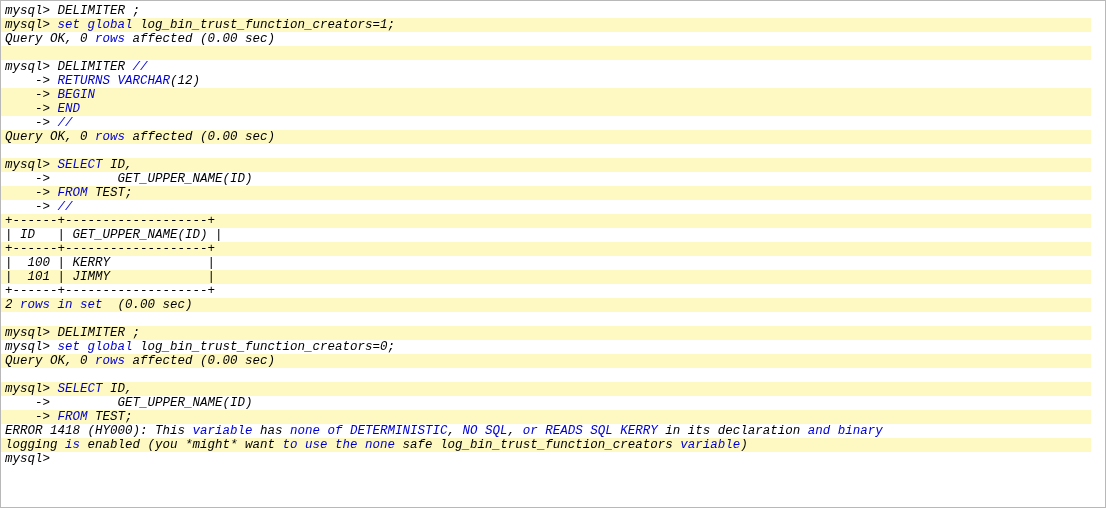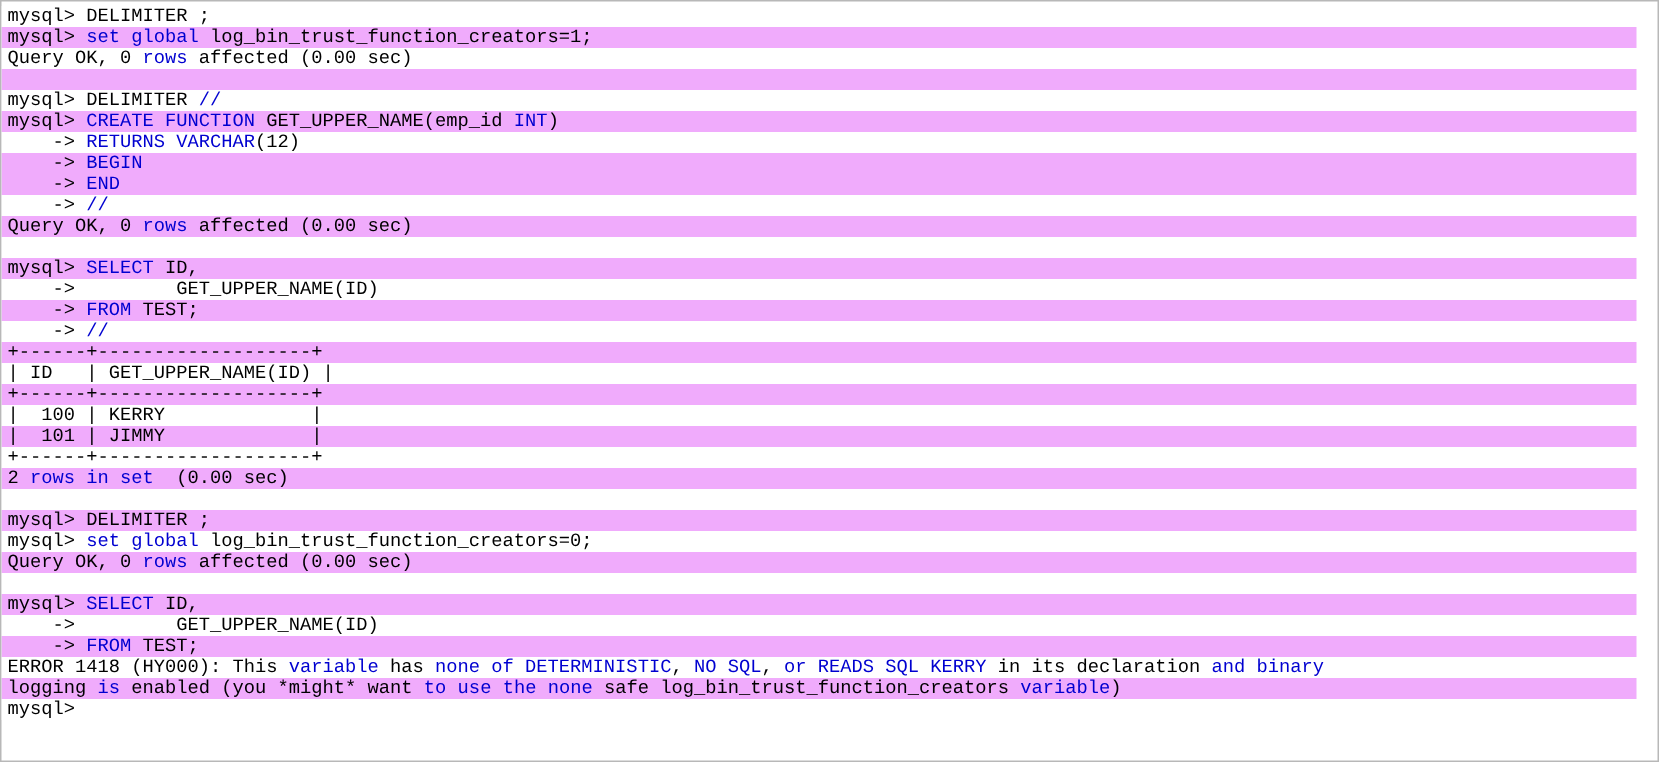--- a/index.html
+++ b/index.html
@@ -13,47 +13,47 @@
   #terminal-frame {
     width: 1106px;
     height: 508px;
     box-sizing: border-box;
     border: 1px solid #b8b8b8;
     background: #ffffff;
     overflow: hidden;
   }
   #terminal-body {
     padding: 3px 14px 0 0;
+    font-style: italic;
   }
   .line {
     display: block;
     height: 14px;
     line-height: 14px;
     font-size: 12.5px;
     white-space: pre;
     color: #000000;
     padding-left: 4px;
     letter-spacing: 0px;
     font-family: "Liberation Mono", "DejaVu Sans Mono", monospace;
   }
   .line.stripe-a { background: #ffffff; }
-  .line.stripe-b { background: #f0abfc; }
+  .line.stripe-b { background: #fef9c3; }
   .kw { color: #0000d0; }
 </style>
 </head>
 <body>
 
 <div id="terminal-frame">
   <div id="terminal-body">
       <div class="line stripe-a"><span>mysql&gt; DELIMITER ;</span></div>
       <div class="line stripe-b"><span>mysql&gt; </span><span class="kw">set global</span><span> log_bin_trust_function_creators=1;</span></div>
       <div class="line stripe-a"><span>Query OK, 0 </span><span class="kw">rows</span><span> affected (0.00 sec)</span></div>
       <div class="line stripe-b"><span></span></div>
       <div class="line stripe-a"><span>mysql&gt; DELIMITER </span><span class="kw">//</span></div>
-      <div class="line stripe-b"><span>mysql&gt; </span><span class="kw">CREATE FUNCTION</span><span> GET_UPPER_NAME(emp_id </span><span class="kw">INT</span><span>)</span></div>
       <div class="line stripe-a"><span>    -&gt; </span><span class="kw">RETURNS VARCHAR</span><span>(12)</span></div>
       <div class="line stripe-b"><span>    -&gt; </span><span class="kw">BEGIN</span></div>
       <div class="line stripe-b"><span>    -&gt; </span><span class="kw">END</span></div>
       <div class="line stripe-a"><span>    -&gt; </span><span class="kw">//</span></div>
       <div class="line stripe-b"><span>Query OK, 0 </span><span class="kw">rows</span><span> affected (0.00 sec)</span></div>
       <div class="line stripe-a"><span></span></div>
       <div class="line stripe-b"><span>mysql&gt; </span><span class="kw">SELECT</span><span> ID,</span></div>
       <div class="line stripe-a"><span>    -&gt;         GET_UPPER_NAME(ID)</span></div>
       <div class="line stripe-b"><span>    -&gt; </span><span class="kw">FROM</span><span> TEST;</span></div>
       <div class="line stripe-a"><span>    -&gt; </span><span class="kw">//</span></div>

